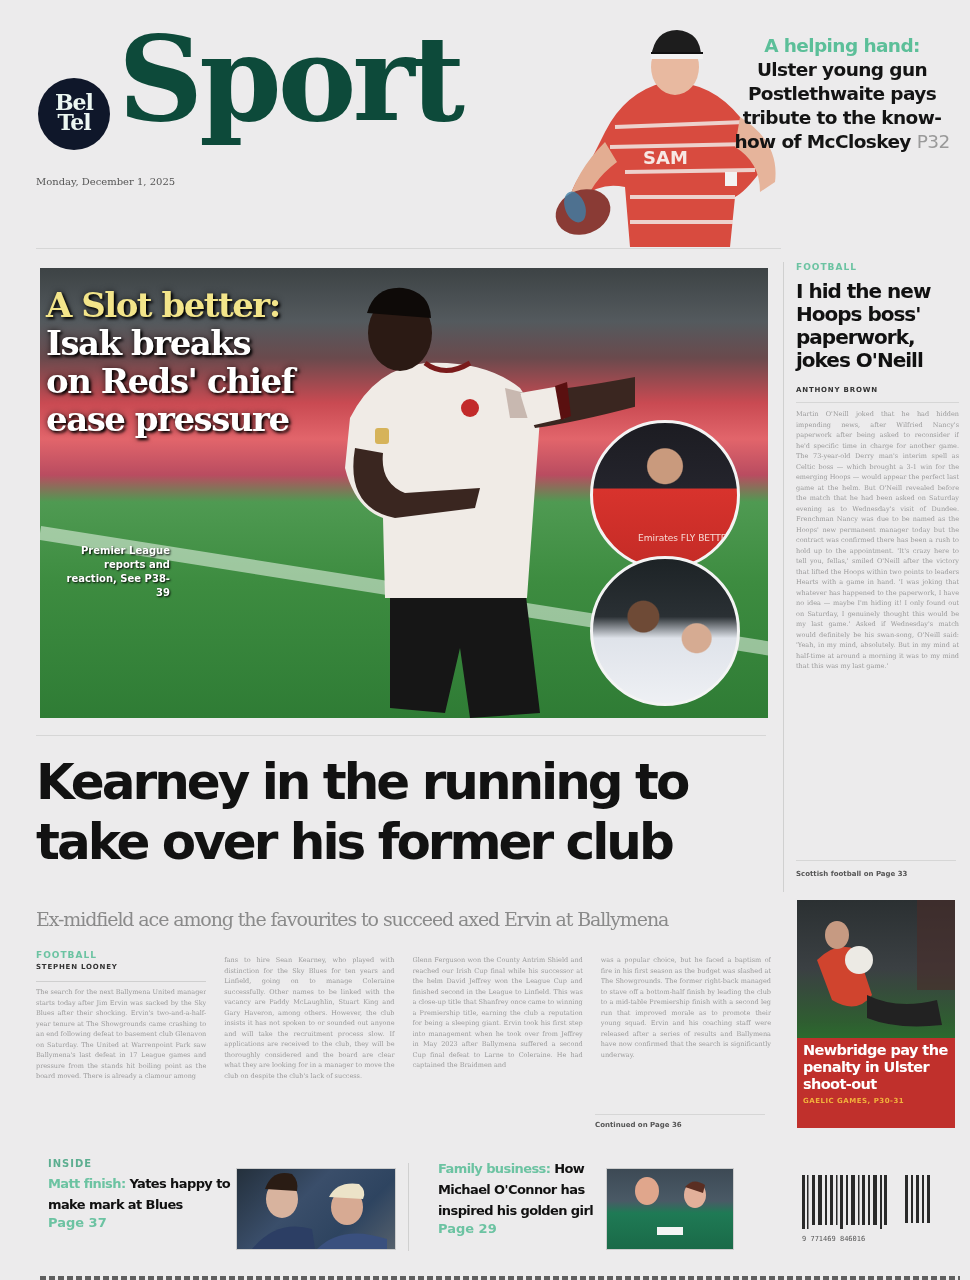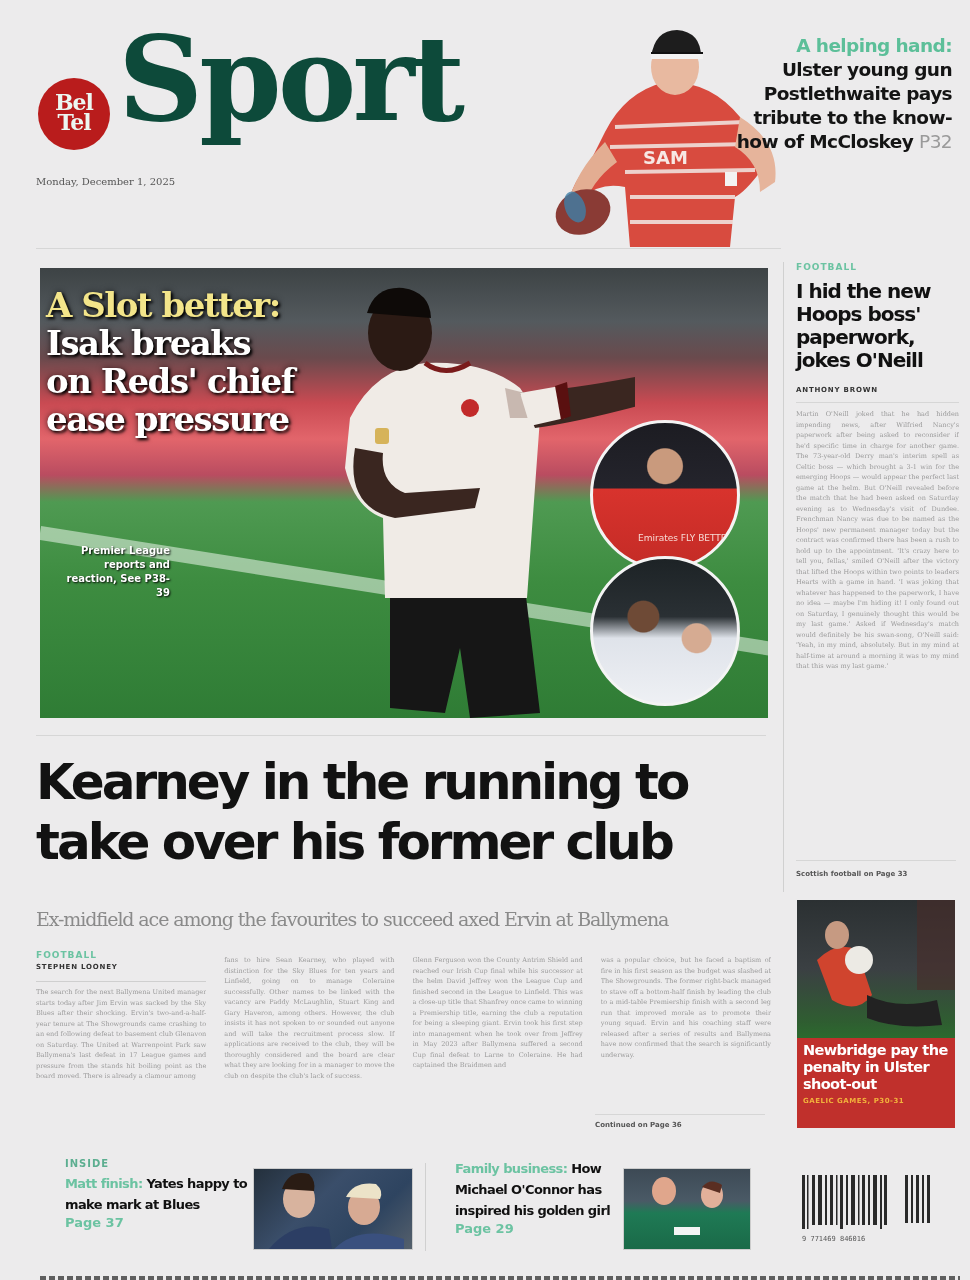--- a/index.html
+++ b/index.html
@@ -1,28 +1,28 @@
 <!DOCTYPE html>
 <html><head>
 <meta charset="utf-8">
 <style>
   * { box-sizing: border-box; margin: 0; padding: 0; }
   html, body { width: 970px; height: 1280px; overflow: hidden; }
   body { background: #ecebec; font-family: "DejaVu Sans", sans-serif; color: #141414; position: relative; }
 
   
   .masthead { position: absolute; left: 36px; top: 28px; width: 500px; height: 170px; }
-  .beltel-logo { position: absolute; left: 2px; top: 50px; width: 72px; height: 72px; border-radius: 50%; background: #b91c1c; color: #ecf7f2; font-family: "DejaVu Serif", serif; font-weight: bold; font-size: 22px; line-height: 20px; text-align: center; padding-top: 14px; letter-spacing: -1px; }
+  .beltel-logo { position: absolute; left: 2px; top: 50px; width: 72px; height: 72px; border-radius: 50%; background: #0f172a; color: #ecf7f2; font-family: "DejaVu Serif", serif; font-weight: bold; font-size: 22px; line-height: 20px; text-align: center; padding-top: 14px; letter-spacing: -1px; }
   .sport-title { position: absolute; left: 82px; top: -8px; font-family: "DejaVu Serif", serif; font-weight: bold; font-size: 118px; letter-spacing: -4px; color: #0d4a3a; line-height: 1; }
   .date-line { position: absolute; left: 0; top: 148px; font-family: "DejaVu Serif", serif; font-size: 10px; color: #555; }
 
   
   .promo-rugby { position: absolute; left: 545px; top: 22px; width: 425px; height: 230px; }
   .rugby-img { position: absolute; left: 0; top: 0; width: 240px; height: 225px; }
-  .promo-text { position: absolute; right: 18px; top: 12px; width: 220px; text-align: right; font-weight: bold; font-size: 18.5px; line-height: 24px; letter-spacing: -0.6px; }
+  .promo-text { position: absolute; right: 18px; top: 12px; width: 220px; text-align: center; font-weight: bold; font-size: 18.5px; line-height: 24px; letter-spacing: -0.6px; }
   .promo-kicker { color: #5cbf99; }
   .promo-page { color: #9a9a9a; font-weight: normal; }
 
   .hr-top { position: absolute; left: 36px; top: 248px; width: 745px; height: 1px; background: #d6d6d6; }
 
   
   .hero { position: absolute; left: 40px; top: 268px; width: 728px; height: 450px; overflow: hidden;
     background: linear-gradient(180deg, #3d4345 0%, #545a5e 12%, #6a4a4d 20%, #c94a52 30%, #e2656b 38%, #b94c60 46%, #4f9a52 52%, #3d8c40 70%, #2f7c35 100%); }
   .hero-pitchline { position: absolute; left: 0; top: 258px; width: 900px; height: 14px; background: rgba(235,245,235,0.55); transform: rotate(9deg); transform-origin: left; }
   .hero-headline { position: absolute; left: 6px; top: 18px; font-family: "DejaVu Serif", serif; font-weight: bold; font-size: 34px; line-height: 38px; letter-spacing: -1.5px; color: #fff; text-shadow: 2px 2px 3px #000, 0 0 6px rgba(0,0,0,0.6); }
@@ -57,21 +57,21 @@
   .right-foot-rule { position: absolute; left: 12px; top: 598px; width: 160px; height: 1px; background: #d6d6d6; }
   .right-foot { position: absolute; left: 12px; top: 608px; font-size: 7px; font-weight: bold; color: #555; }
 
   
   .gaa-promo { position: absolute; left: 797px; top: 900px; width: 158px; height: 228px; background: #c0302c; overflow: hidden; }
   .gaa-img { width: 158px; height: 138px; background: linear-gradient(180deg, #2b3032 0%, #3b4043 50%, #2f5d31 88%, #2c6a2e 100%); position: relative; }
   .gaa-text { padding: 4px 6px; font-weight: bold; font-size: 14.5px; line-height: 17px; letter-spacing: -0.6px; color: #fff; }
   .gaa-ref { padding: 0 6px; font-size: 7px; font-weight: bold; color: #f2b23c; letter-spacing: 0.5px; }
 
   
-  .inside { position: absolute; left: 53px; top: 1158px; width: 740px; height: 100px; }
+  .inside { position: absolute; left: 36px; top: 1158px; width: 740px; height: 100px; }
   .inside-item { position: absolute; top: 0; }
   .inside-label { font-size: 10px; font-weight: bold; color: #5cae90; letter-spacing: 1px; }
   .inside-text { font-size: 13px; font-weight: bold; line-height: 21px; letter-spacing: -0.6px; color: #111; }
   .inside-kicker { color: #6cc3a2; }
   .inside-page { color: #6cc3a2; font-size: 13px; font-weight: bold; }
   .inside-img { position: absolute; top: 10px; height: 82px; border: 1px solid #ccc; }
   .inside-divider { position: absolute; top: 5px; width: 1px; height: 88px; background: #d0d0d0; }
 
   .barcode { position: absolute; left: 800px; top: 1175px; width: 140px; height: 62px; display: flex; align-items: flex-start; gap: 0; }
 

